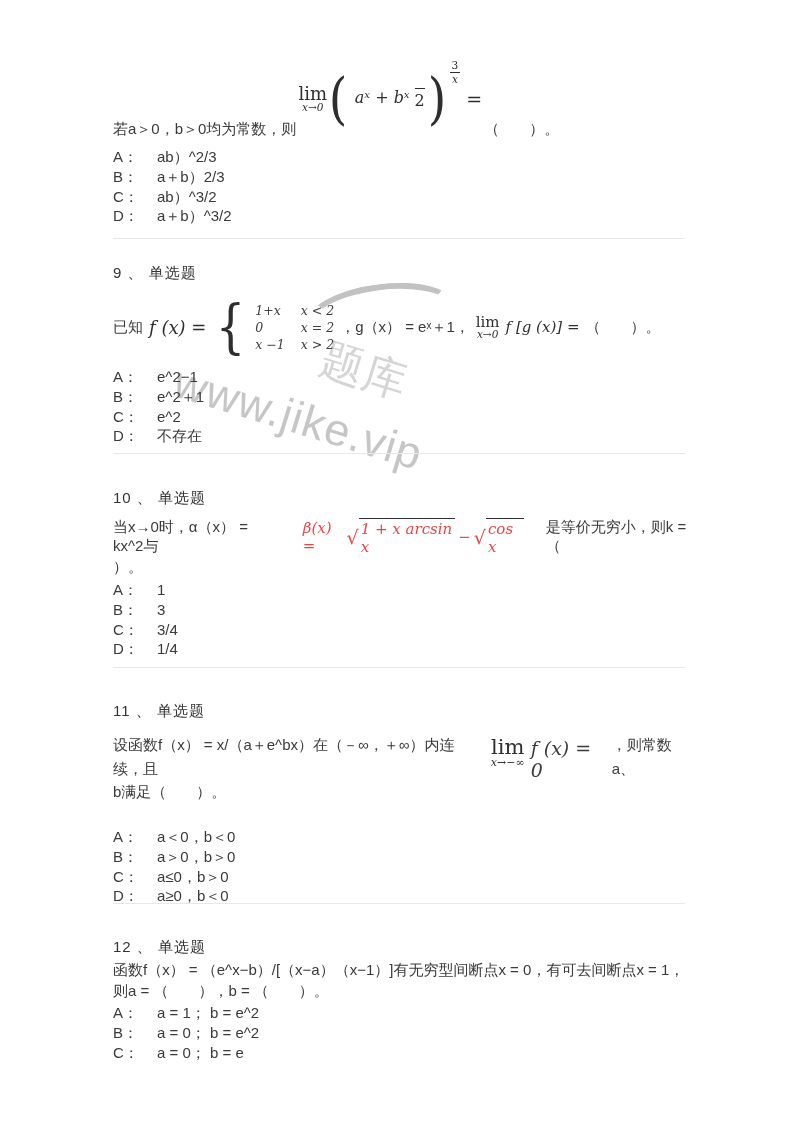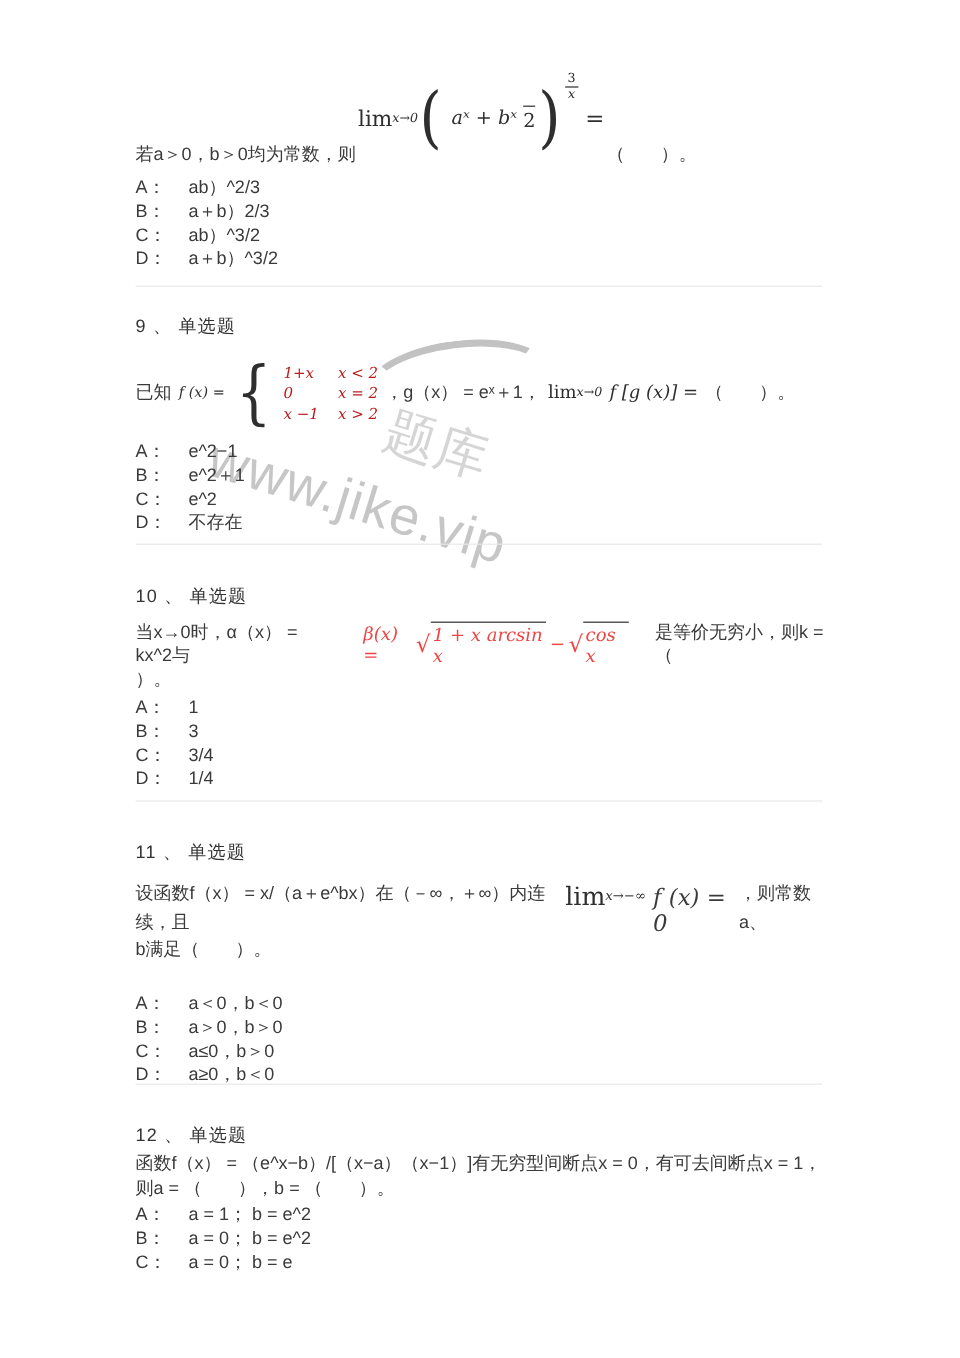--- a/index.html
+++ b/index.html
@@ -17,21 +17,21 @@
   .stemrow > * { white-space:nowrap; }
   .stemtext { line-height:24px; color:#3a3a3a; }
   .stemline2 { font-size:15px; line-height:22px; }
 
   .opts { margin-top:6px; }
   .opt { display:flex; gap:14px; font-size:15px; line-height:19.8px; }
   .optlabel { min-width:30px; }
 
   
   .mathser { font-family:"DejaVu Serif","Liberation Serif",serif; font-style:italic; color:#2e2e2e; }
-  .limblk { display:inline-flex; flex-direction:row; align-items:center;
+  .limblk { display:inline-flex; flex-direction:column; align-items:center;
             font-family:"DejaVu Serif","Liberation Serif",serif; color:#2e2e2e; }
   .limword { font-size:18px; line-height:17px; font-style:normal; }
   .limsub  { font-size:10.5px; line-height:11px; font-style:italic; }
 
   .q8formula { display:inline-flex; align-items:center; height:84px; margin:0 2px; }
   .bigparen { font-family:"DejaVu Serif",serif; font-size:56px; font-weight:300;
               line-height:60px; color:#2e2e2e; transform:scaleX(0.85); }
   .frac { display:inline-flex; flex-direction:row; align-items:center; margin:0 1px; }
   .fnum { font-size:16px; line-height:20px; padding:0 5px 2px; }
   .fden { font-size:16px; line-height:20px; border-top:1.5px solid #2e2e2e;
@@ -41,21 +41,21 @@
              transform:translateY(-27px); margin-left:2px; color:#2e2e2e; }
   .sfn { border-bottom:1px solid #2e2e2e; padding:0 2px 1px; font-style:normal; }
   .sfd { font-style:italic; padding-top:1px; }
   .eqsign { font-family:"DejaVu Serif",serif; font-size:19px; margin-left:6px; color:#2e2e2e; }
 
   .stemrow9 { display:flex; align-items:center; gap:6px; font-size:15px; margin-top:14px; }
   .brace { font-family:"DejaVu Serif",serif; font-size:58px; font-weight:300;
            line-height:60px; color:#2e2e2e; transform:scaleX(0.8); }
   .pwrows { display:inline-grid; grid-template-columns:auto auto; column-gap:16px;
             row-gap:2px; font-family:"DejaVu Serif",serif; font-style:italic;
-            font-size:12.5px; line-height:15px; color:#b91c1c; }
+            font-size:12.5px; line-height:15px; color:#404040; }
   .tailmath { font-family:"DejaVu Serif",serif; font-style:italic; font-size:15px; color:#2e2e2e; }
 
   .stemrow10 { display:flex; align-items:center; gap:22px; font-size:15px; margin-top:10px; }
   .q10formula { display:inline-flex; align-items:center; gap:3px;
                 font-family:"DejaVu Serif",serif; font-style:italic; font-size:15px; color:#ef4444; }
   .radical { font-style:normal; font-size:19px; line-height:19px; }
   .radicand { border-top:1.2px solid #2e2e2e; padding:1px 2px 0; margin-left:-3px; }
 
   .stemrow11 { display:flex; align-items:flex-end; gap:4px; font-size:15px; margin-top:12px; }
   .q11formula { display:inline-flex; align-items:flex-start; gap:6px; margin:0 4px 0 6px; }
@@ -126,21 +126,21 @@
       </div>
     </div>
   </div>
 
   <div class="hr" style="top:238px;"></div>
 
   <div class="block" style="top:263px;">
     <div class="qheader">9 、 单选题</div>
     <div class="stemrow9">
       <span>已知</span>
-      <span class="mathser" style="font-size:12px;">f (x) =</span>
+      <span class="mathser" style="font-size:18px;">f (x) =</span>
       <span class="brace">{</span>
       <span class="pwrows">
         <span>1+x</span>
         <span>x &lt; 2</span>
         <span>0</span>
         <span>x = 2</span>
         <span>x −1</span>
         <span>x &gt; 2</span>
       </span>
       <span>，g（x） = eˣ＋1，</span>

